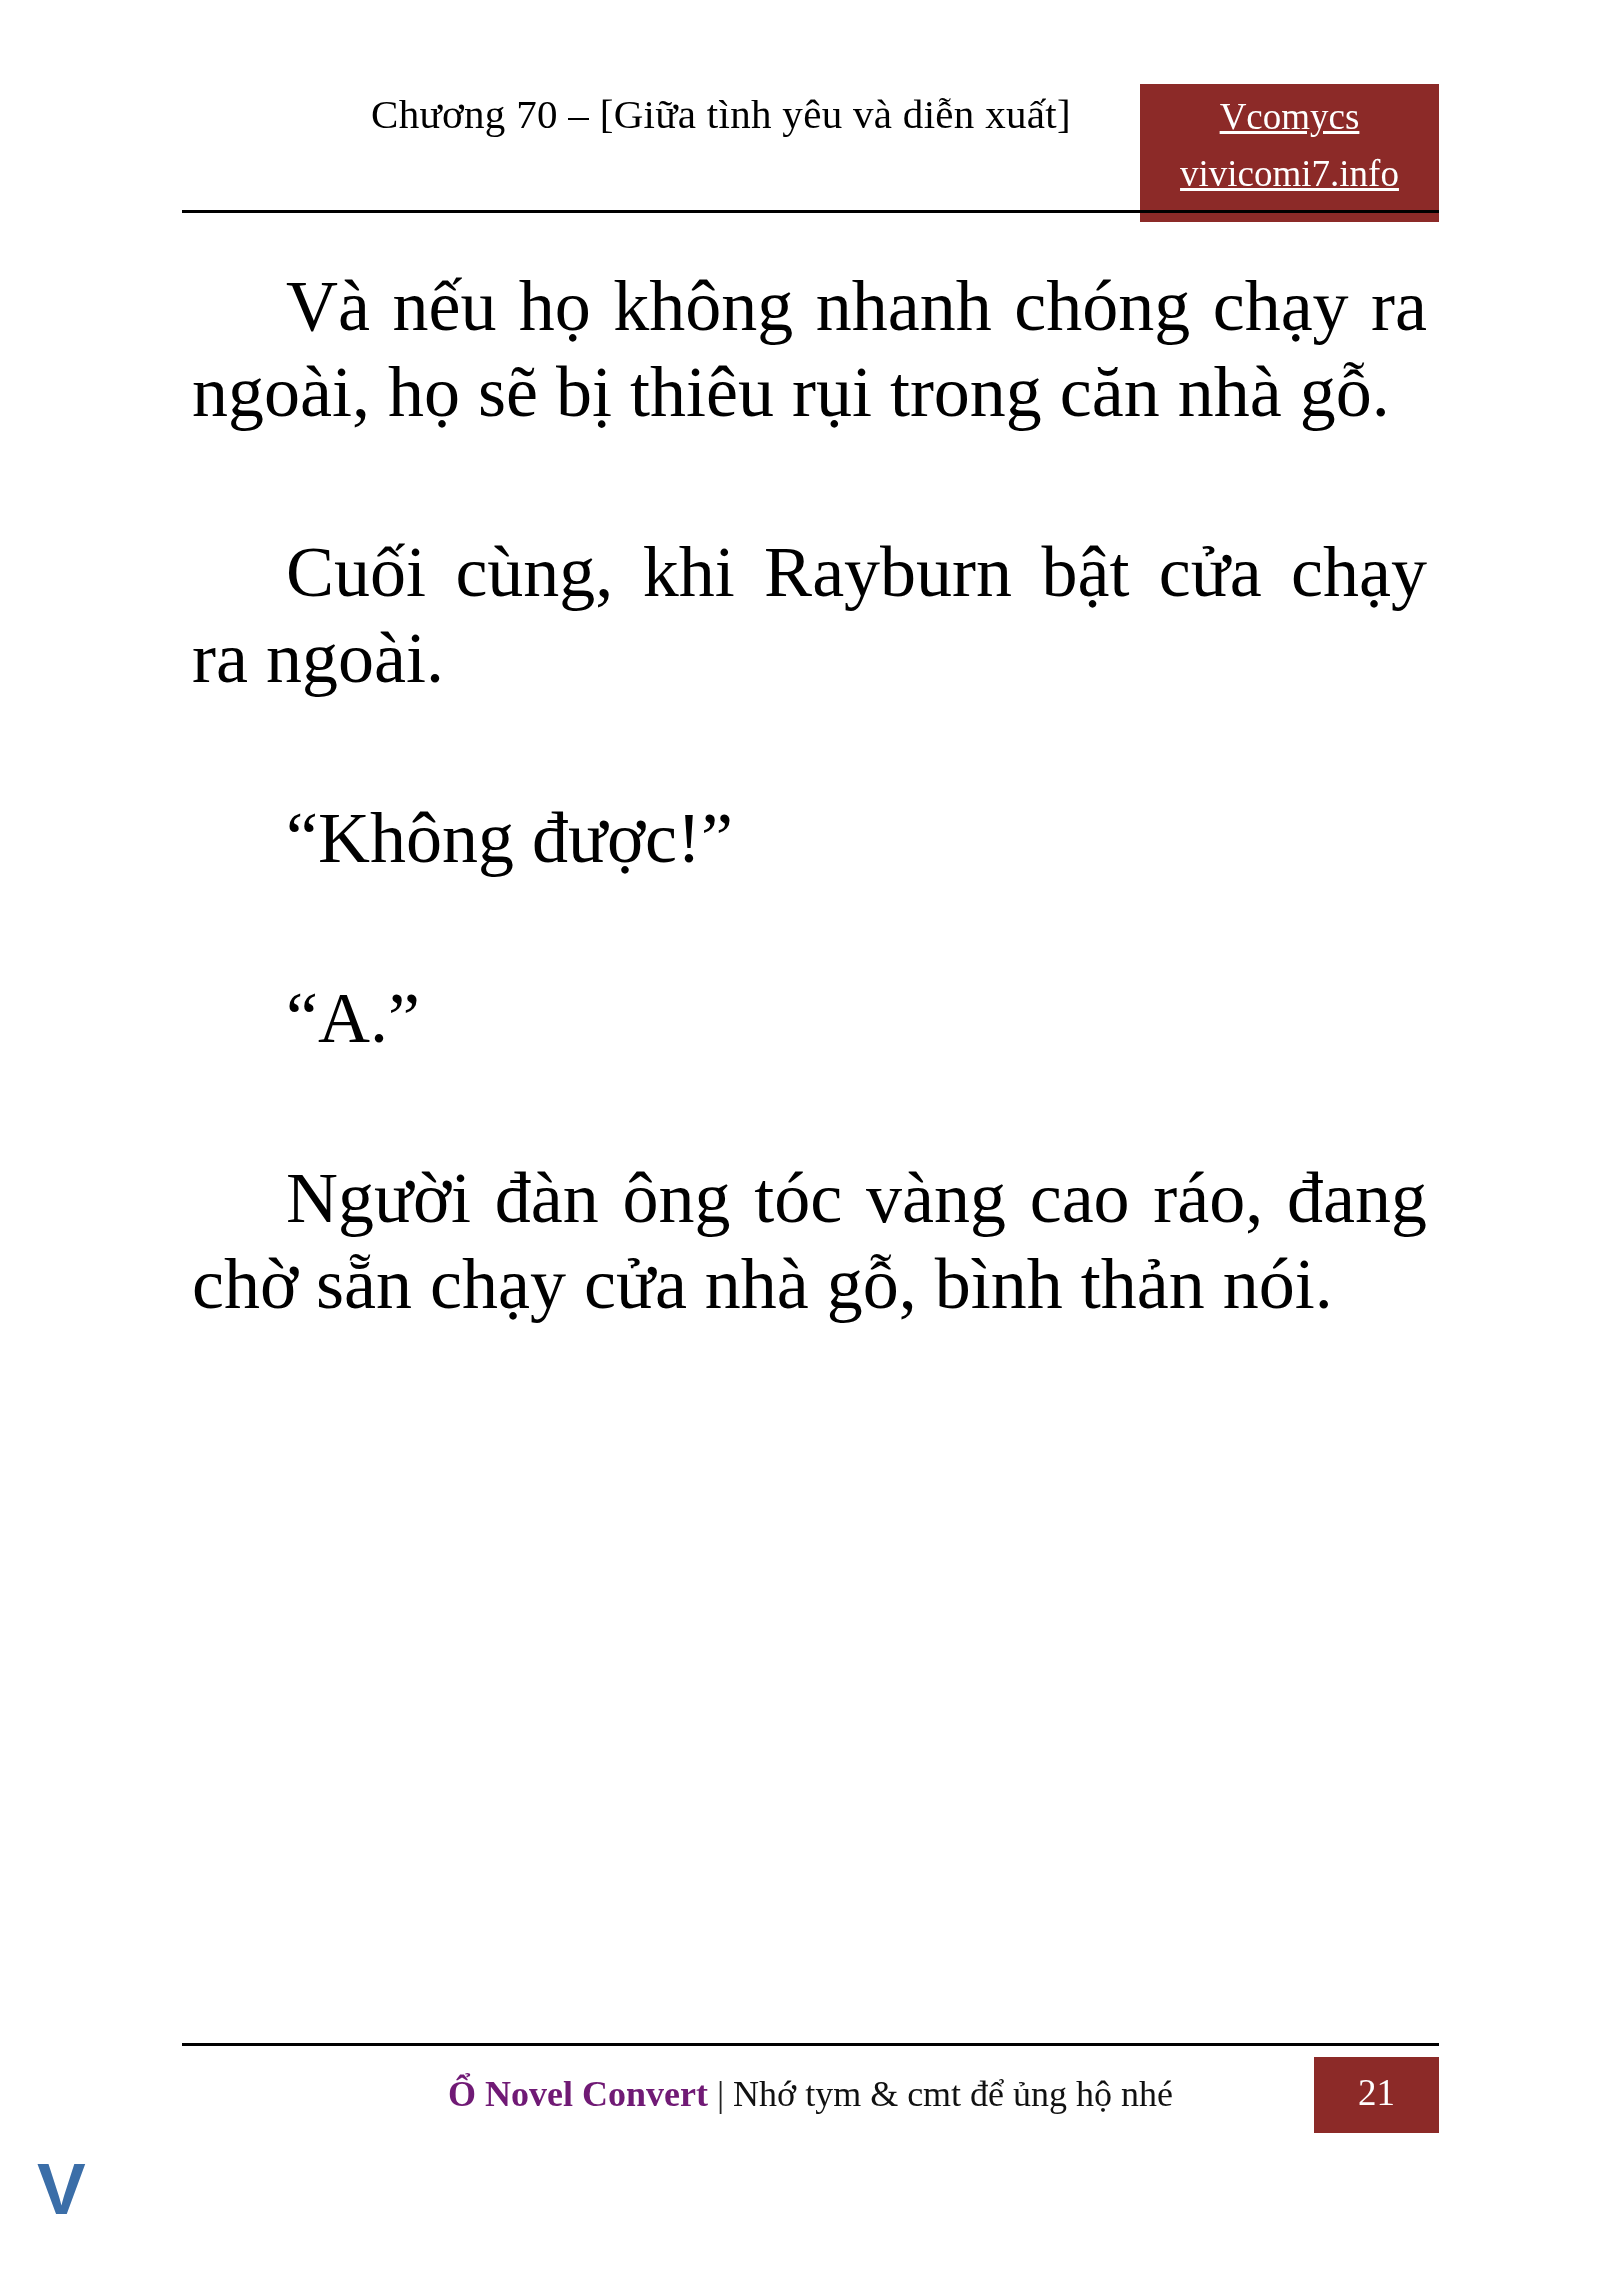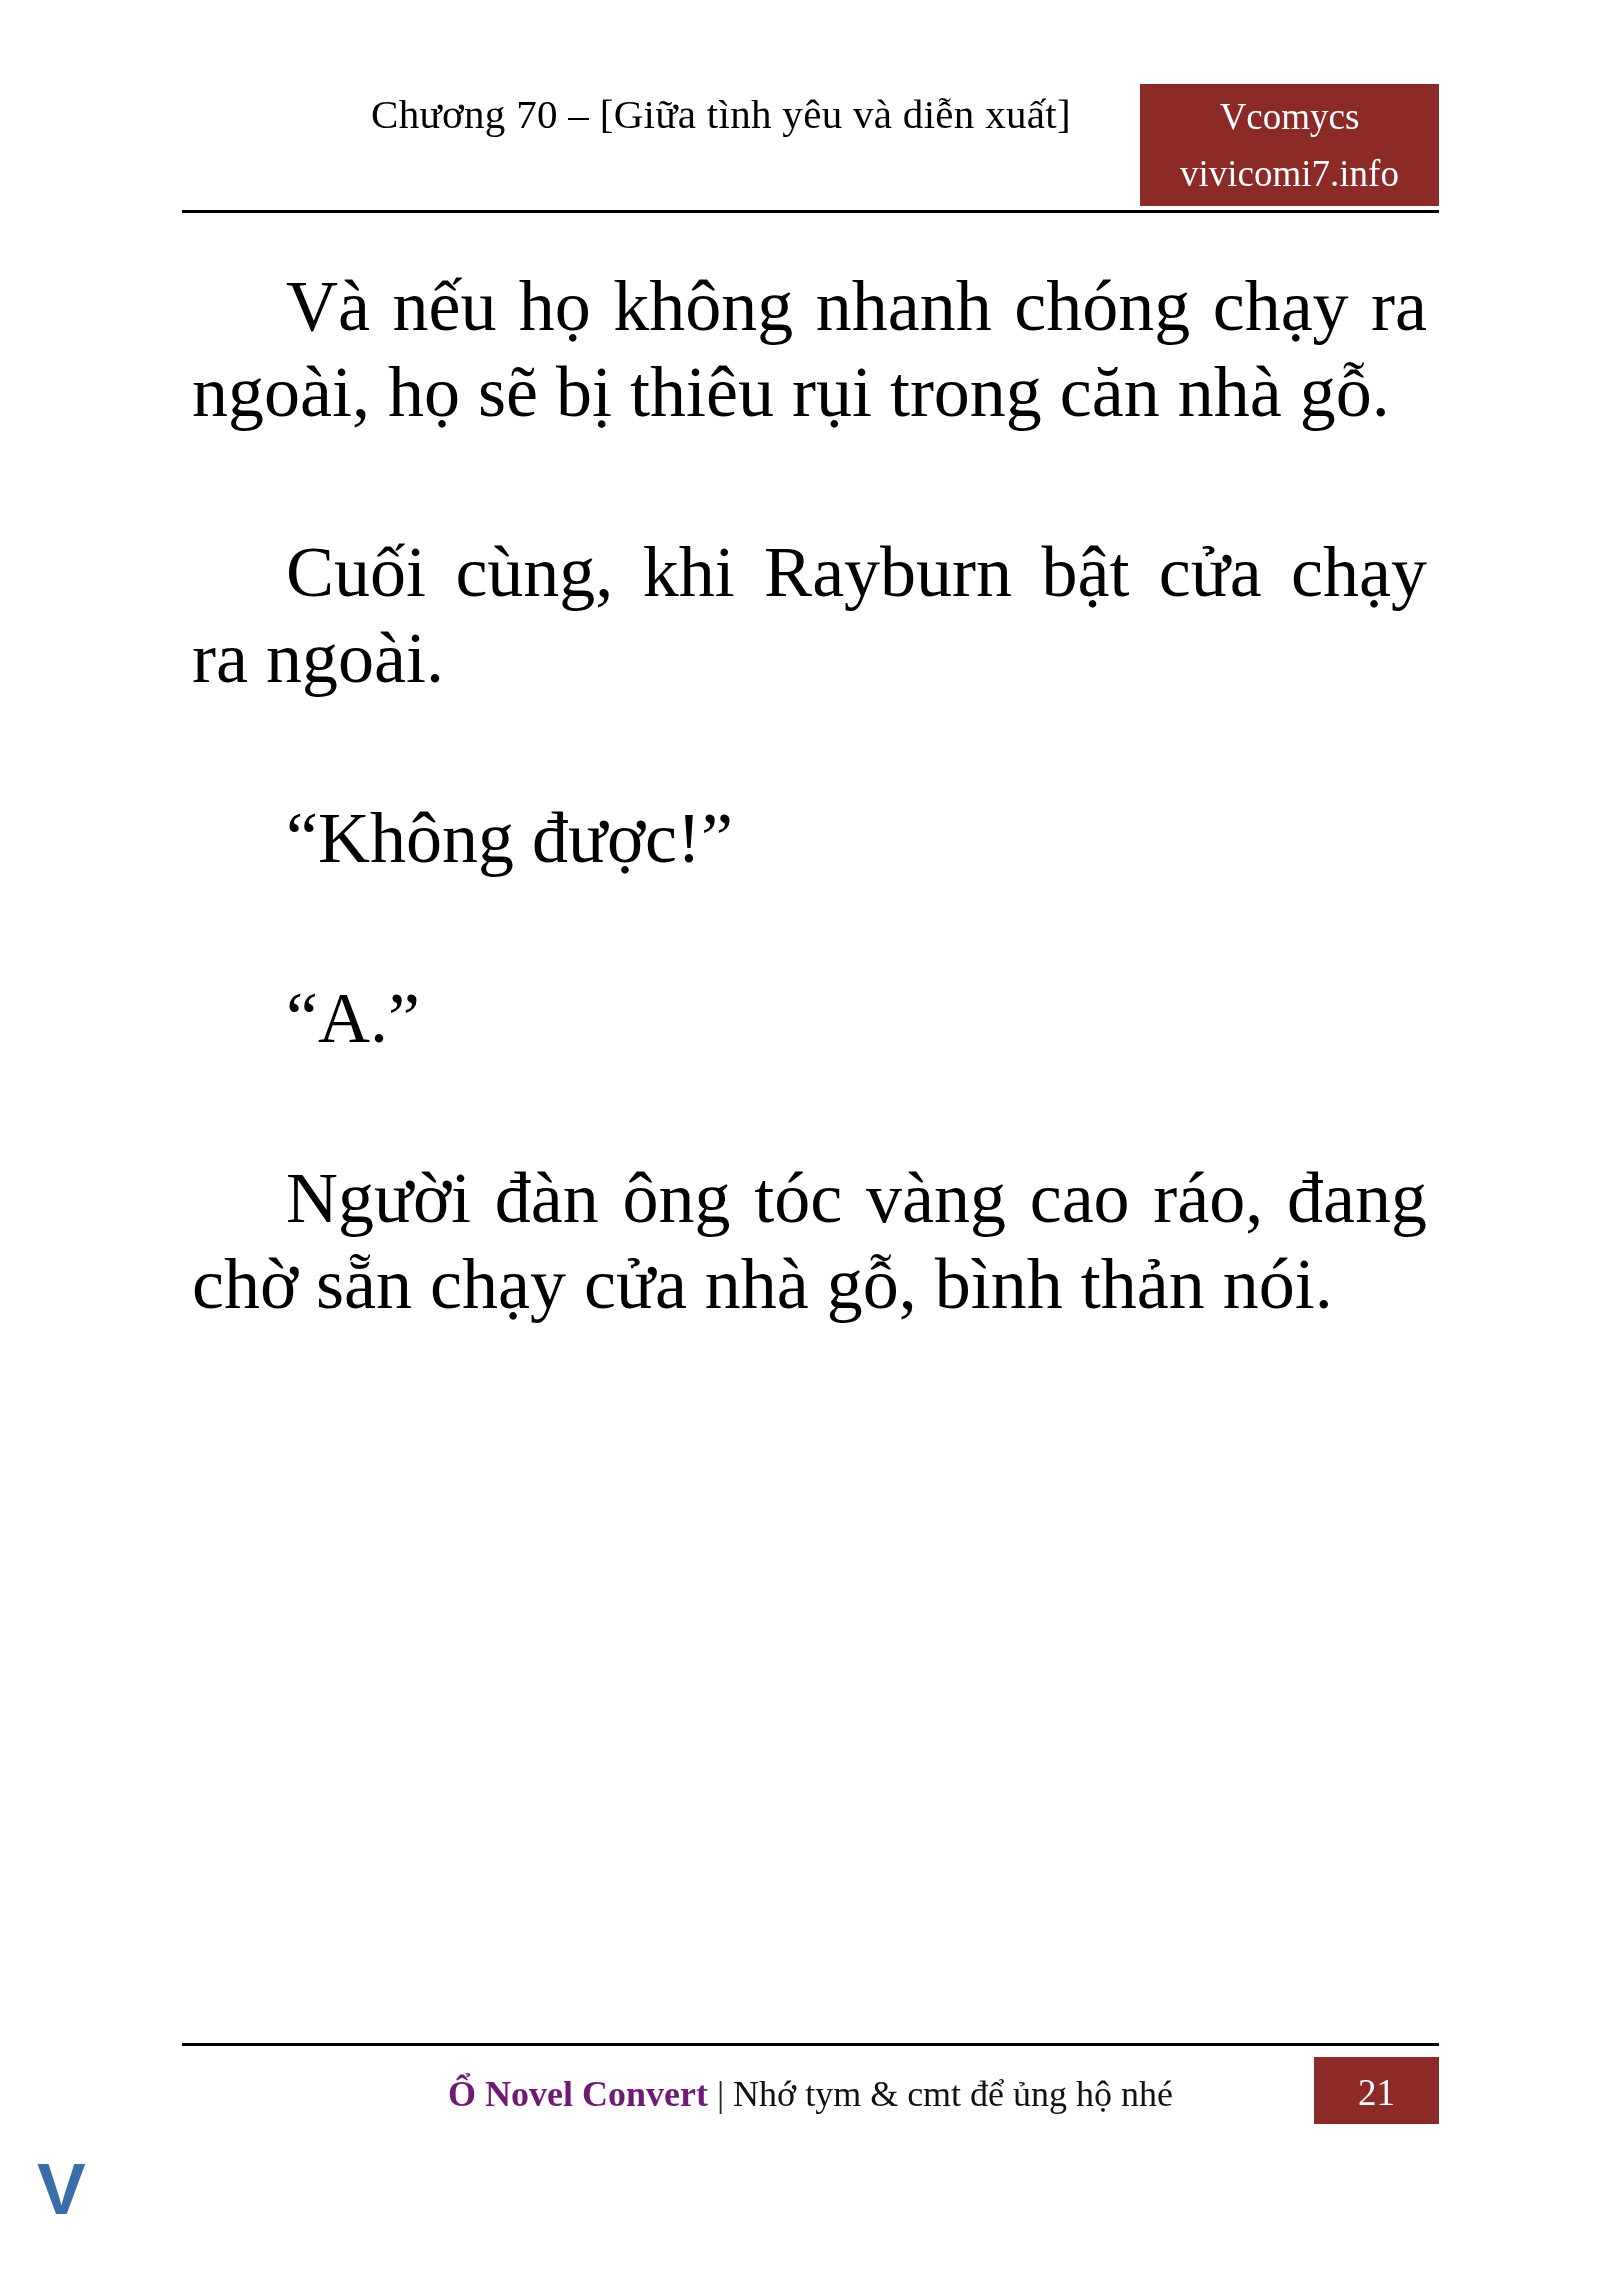--- a/index.html
+++ b/index.html
@@ -42,28 +42,29 @@
     line-height: 61px;
     letter-spacing: 0.3px;
   }
   .header-line1 { display: block; }
   .header-line2 { display: block; }
   .header-badge {
     position: absolute;
     right: 0;
     top: 0;
     width: 299px;
-    height: 122px;
+    height: 138px;
     background: #8c2a28;
     color: #ffffff;
     text-align: center;
     font-size: 37px;
     line-height: 57px;
     padding-top: 3.9px;
     box-sizing: border-box;
+    text-decoration: underline;
   }
   .header-badge span { display: block; }
 
   
   .content {
     position: absolute;
     left: 192px;
     top: 263px;
     width: 1235px;
   }
@@ -115,21 +116,21 @@
     color: #701a75;
     font-weight: bold;
   }
   .footer-sep { color: #222222; }
   .footer-note { color: #111111; }
   .footer-page {
     position: absolute;
     right: 0;
     top: 0;
     width: 125px;
-    height: 67px;
+    height: 76px;
     background: #8c2a28;
     color: #ffffff;
     font-size: 37px;
     line-height: 71px;
     text-align: center;
   }
 
   
   .watermark {
     position: absolute;

